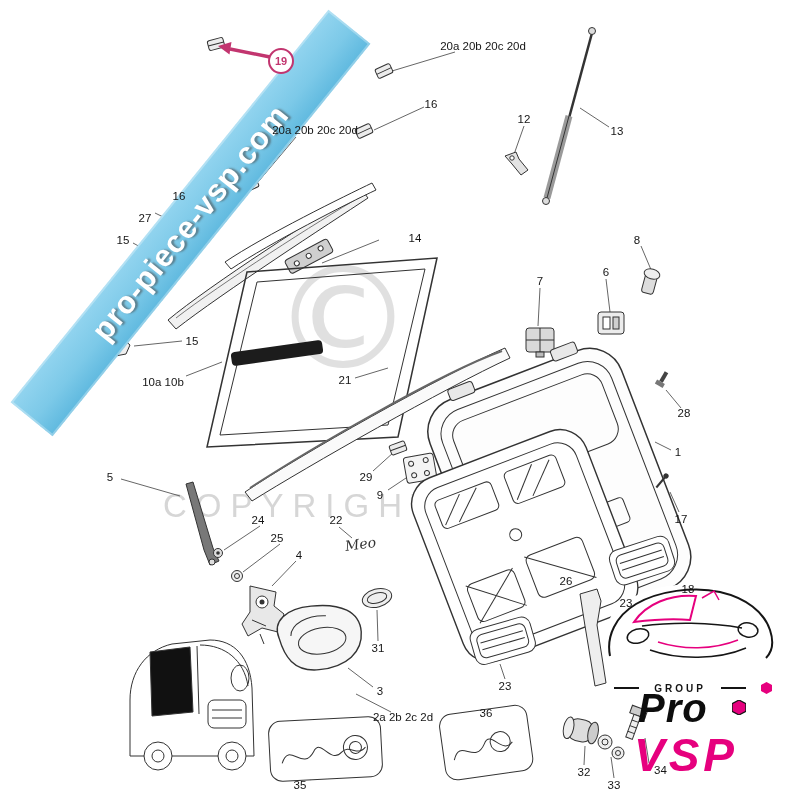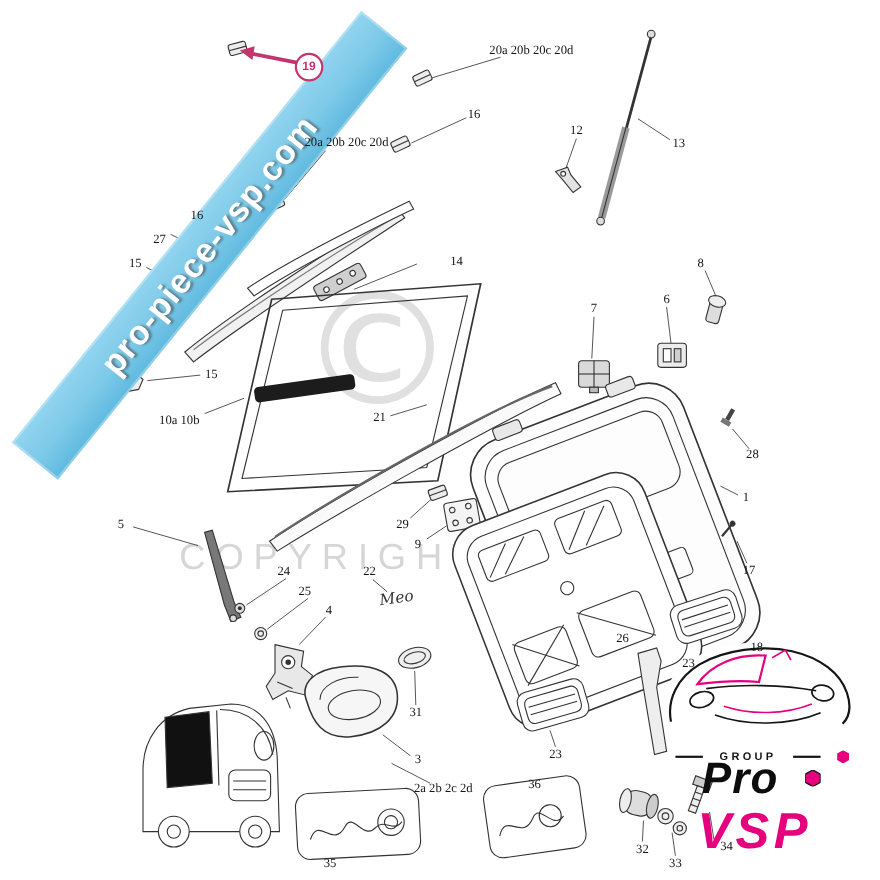--- a/index.html
+++ b/index.html
@@ -16,21 +16,21 @@
   .copyright-word{position:absolute;left:163px;top:487px;z-index:1;font-size:33px;letter-spacing:9px;
                   color:rgba(130,130,130,0.33);font-family:"Liberation Sans",sans-serif;}
   .banner{position:absolute;left:-62px;top:196px;width:505px;height:54px;z-index:3;
           background:linear-gradient(#92d4ef, var(--banner) 55%, #5fb9df);
           transform:rotate(-51deg);display:flex;align-items:center;justify-content:center;
           box-shadow:inset 0 0 0 2px rgba(255,255,255,0.30);}
   .banner span{color:#fff;font-weight:bold;font-size:31px;letter-spacing:1px;white-space:nowrap;
                text-shadow:2px 2px 2px rgba(70,70,70,0.55);}
   #labels{position:absolute;inset:0;z-index:5;pointer-events:none;}
   .part-label{position:absolute;transform:translate(-50%,-50%);font-size:11.5px;color:#151515;
-              white-space:nowrap;font-family:Liberation Serif, serif;}
+              white-space:nowrap;}
   .hl-circle{position:absolute;left:281px;top:61px;width:22px;height:22px;margin:-13px 0 0 -13px;
              border:2.5px solid var(--highlight);border-radius:50%;background:#fff;z-index:6;
              display:flex;align-items:center;justify-content:center;
              font-size:11px;font-weight:bold;color:var(--highlight);}
   svg.hl-arrow{position:absolute;left:0;top:0;z-index:6;pointer-events:none;}
   .badge-meo{position:absolute;left:345px;top:536px;z-index:4;transform:rotate(-8deg);
              font-family:"DejaVu Serif",serif;font-style:italic;font-size:14px;color:#333;}
   .logo{position:absolute;left:598px;top:578px;width:195px;height:218px;z-index:4;}
   .logo-car{position:absolute;left:0;top:0;}
   .logo-group-row{position:absolute;left:16px;top:104px;width:158px;display:flex;align-items:center;gap:15px;}

